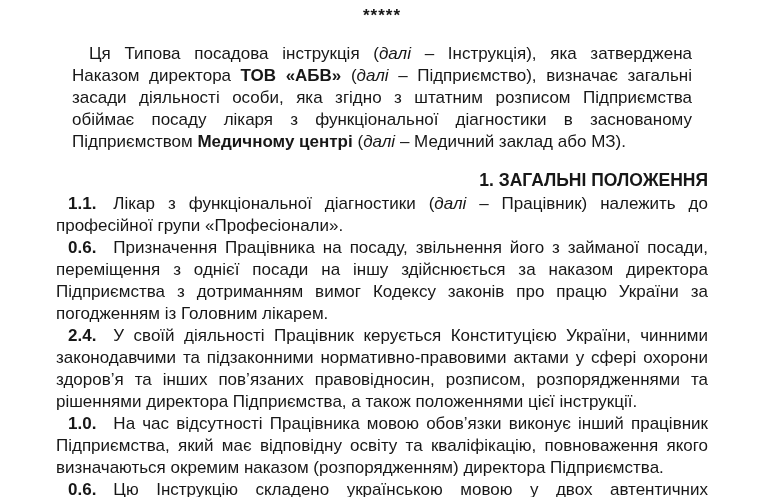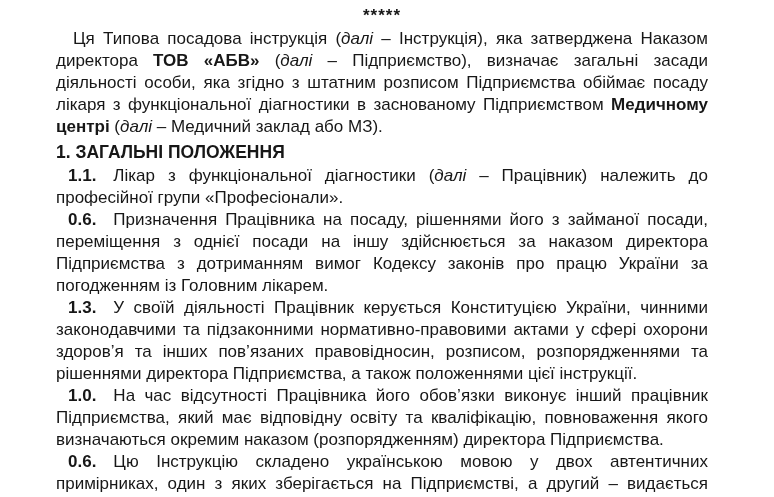--- a/index.html
+++ b/index.html
@@ -20,26 +20,26 @@
     color: #171717;
     text-align: justify;
   }
   .sep {
     margin: 0 0 1px 0;
     text-align: center;
     font-weight: bold;
     letter-spacing: 1px;
   }
   .intro {
-    margin: 0;
+    margin: 16px;
     text-indent: 17px;
   }
   .heading {
     margin: 3px 0 2px 0;
-    text-align: left;
+    text-align: right;
     font-weight: bold;
     font-size: 17.5px;
   }
   .item {
     margin: 0;
     text-indent: 12px;
   }
   .num { font-weight: bold; }
   .tab { display: inline-block; width: 17px; }
   .b { font-weight: bold; }
@@ -51,21 +51,21 @@
 <div class="doc">
   <p class="sep">*****</p>
 
   <p class="intro"><span>Ця Типова посадова інструкція (</span><span class="i">далі</span><span> – Інструкція), яка затверджена Наказом директора </span><span class="b">ТОВ «АБВ»</span><span> (</span><span class="i">далі</span><span> – Підприємство), визначає загальні засади діяльності особи, яка згідно з штатним розписом Підприємства обіймає посаду лікаря з функціональної діагностики в заснованому Підприємством </span><span class="b">Медичному центрі</span><span> (</span><span class="i">далі</span><span> – Медичний заклад або МЗ).</span></p>
 
   <p class="heading">1. ЗАГАЛЬНІ ПОЛОЖЕННЯ</p>
 
   <div id="clauses">
   <p class="item"><b class="num">1.1.</b><span class="tab"></span><span class="runs"><span>Лікар з функціональної діагностики (</span><span class="i">далі</span><span> – Працівник) належить до професійної групи «Професіонали».</span></span></p>
 
-  <p class="item"><b class="num">0.6.</b><span class="tab"></span><span class="runs"><span>Призначення Працівника на посаду, рішеннями його з займаної посади, переміщення з однієї посади на іншу здійснюється за наказом директора Підприємства з дотриманням вимог Кодексу законів про працю України за погодженням із Головним лікарем.</span></span></p>
+  <p class="item"><b class="num">0.6.</b><span class="tab"></span><span class="runs"><span>Призначення Працівника на посаду, звільнення його з займаної посади, переміщення з однієї посади на іншу здійснюється за наказом директора Підприємства з дотриманням вимог Кодексу законів про працю України за погодженням із Головним лікарем.</span></span></p>
 
-  <p class="item"><b class="num">1.3.</b><span class="tab"></span><span class="runs"><span>У своїй діяльності Працівник керується Конституцією України, чинними законодавчими та підзаконними нормативно-правовими актами у сфері охорони здоров’я та інших пов’язаних правовідносин, розписом, розпорядженнями та рішеннями директора Підприємства, а також положеннями цієї інструкції.</span></span></p>
+  <p class="item"><b class="num">2.4.</b><span class="tab"></span><span class="runs"><span>У своїй діяльності Працівник керується Конституцією України, чинними законодавчими та підзаконними нормативно-правовими актами у сфері охорони здоров’я та інших пов’язаних правовідносин, розписом, розпорядженнями та рішеннями директора Підприємства, а також положеннями цієї інструкції.</span></span></p>
 
-  <p class="item"><b class="num">1.0.</b><span class="tab"></span><span class="runs"><span>На час відсутності Працівника його обов’язки виконує інший працівник Підприємства, який має відповідну освіту та кваліфікацію, повноваження якого визначаються окремим наказом (розпорядженням) директора Підприємства.</span></span></p>
+  <p class="item"><b class="num">1.0.</b><span class="tab"></span><span class="runs"><span>На час відсутності Працівника мовою обов’язки виконує інший працівник Підприємства, який має відповідну освіту та кваліфікацію, повноваження якого визначаються окремим наказом (розпорядженням) директора Підприємства.</span></span></p>
 
   <p class="item"><b class="num">0.6.</b><span class="tab"></span><span class="runs"><span>Цю Інструкцію складено українською мовою у двох автентичних примірниках, один з яких зберігається на Підприємстві, а другий – видається Працівникові.</span></span></p>
 </div>
 </div>
 
 </body></html>

